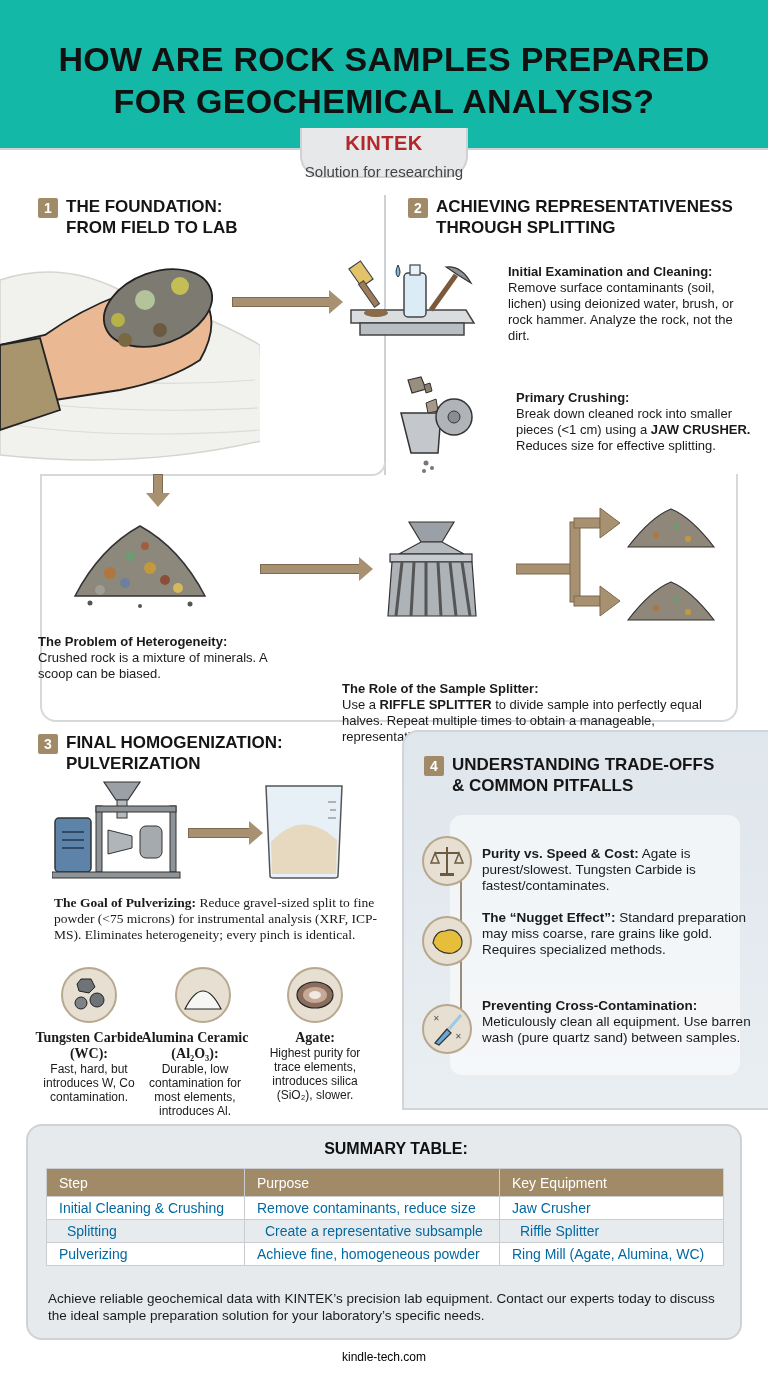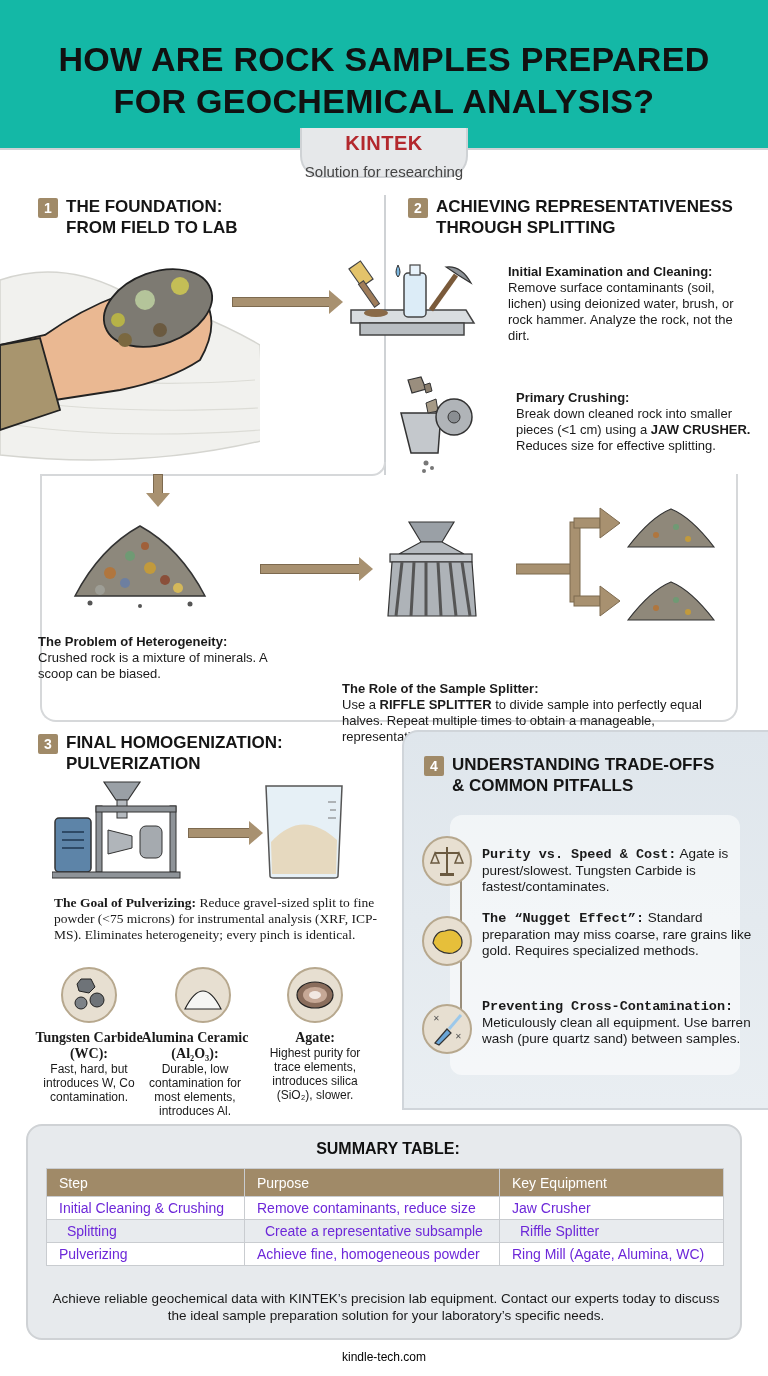--- a/index.html
+++ b/index.html
@@ -30,30 +30,30 @@
   .illus { position: absolute; }
   .circle-icon { position: absolute; width: 56px; height: 56px; border-radius: 50%; background: #e7dfd1; border: 2px solid #b7a88e; display: flex; align-items: center; justify-content: center; }
 
   .mat { position: absolute; width: 110px; text-align: center; font-size: 12px; line-height: 14px; color: #1a1a1a; }
   .mat .mname { font-weight: 700; font-size: 14px; line-height: 16px; font-family: Liberation Serif, serif; }
 
   .sec4 { position: absolute; left: 402px; top: 730px; width: 366px; height: 380px; background: linear-gradient(180deg, #dfe6ec 0%, #e9eef2 100%); border-radius: 16px 0 0 0; border: 2px solid #d0d5da; border-right: none; }
   .sec4-inner { position: absolute; left: 450px; top: 815px; width: 290px; height: 260px; background: rgba(255,255,255,0.55); border-radius: 12px; }
   .pit-line { position: absolute; left: 460px; top: 860px; width: 2px; height: 180px; background: #9a8e7b; }
   .pit { position: absolute; left: 482px; width: 270px; font-size: 13.5px; line-height: 16px; color: #1a1a1a; }
-  .pit b { font-weight: 700; font-family: Liberation Mono, monospace; }
+  .pit b { font-weight: 700; }
 
   .summary { position: absolute; left: 26px; top: 1124px; width: 716px; height: 216px; background: rgba(230,233,236,0.95); border: 2px solid #cfd2d5; border-radius: 16px; }
-  .sum-title { position: absolute; left: 4px; top: 14px; width: 100%; text-align: center; font-weight: 700; font-size: 16px; }
+  .sum-title { position: absolute; left: 12px; top: 14px; width: 100%; text-align: center; font-weight: 700; font-size: 16px; }
   table.sum { position: absolute; left: 18px; top: 42px; width: 678px; border-collapse: collapse; font-size: 14px; }
   table.sum th { background: #a08a68; color: #fff; text-align: left; font-weight: 400; padding: 4px 12px; height: 28px; border: 1px solid #c9ccd0; }
-  table.sum td { padding: 3px 12px; height: 15px; border: 1px solid #c9ccd0; color: #6d28d9; }
+  table.sum td { padding: 3px 12px; height: 15px; border: 1px solid #c9ccd0; color: #0369a1; }
   table.sum tr.odd td { background: #ffffff; }
   table.sum tr.even td { background: #e8ebee; padding-left: 20px; }
-  .cta { position: absolute; left: 20px; top: 164px; width: 676px; text-align: center; font-size: 13.5px; line-height: 17px; color: #1a1a1a; }
+  .cta { position: absolute; left: 20px; top: 164px; width: 676px; text-align: left; font-size: 13.5px; line-height: 17px; color: #1a1a1a; }
   .footer { position: absolute; left: 0; top: 1350px; width: 768px; text-align: center; font-size: 12px; color: #000000; }
 </style>
 </head>
 <body>
 
 <div class="header">
   <div class="title">
     <div>HOW ARE ROCK SAMPLES PREPARED</div>
     <div>FOR GEOCHEMICAL ANALYSIS?</div>
   </div>

